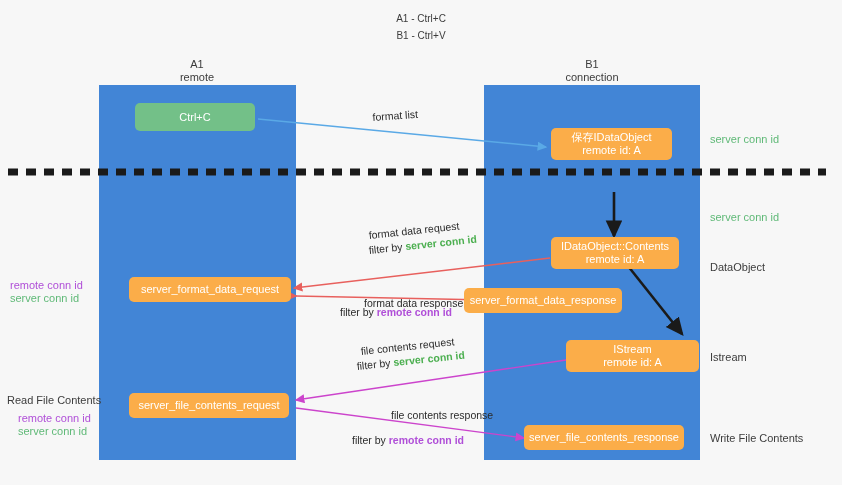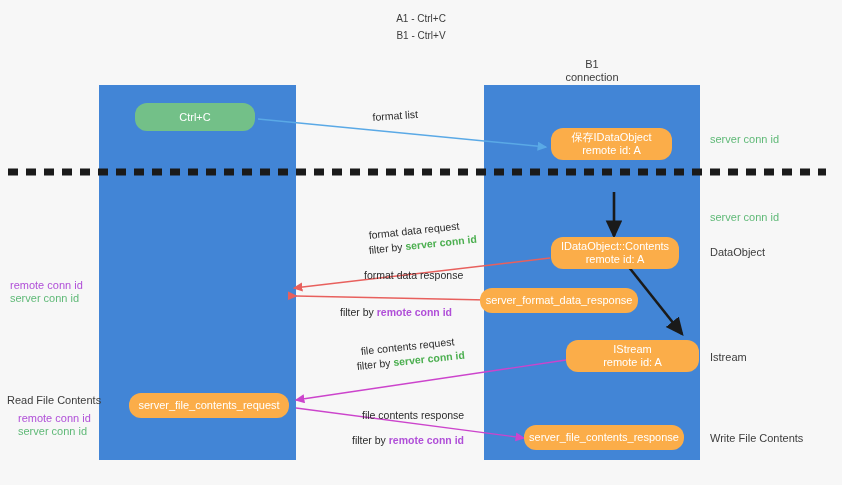--- a/index.html
+++ b/index.html
@@ -30,21 +30,21 @@
     position: absolute;
     box-sizing: border-box;
     display: flex;
     flex-direction: column;
     align-items: center;
     justify-content: center;
     font-size: 11px;
     color: #ffffff;
     line-height: 13px;
     text-align: center;
-    border-radius: 12px;
+    border-radius: 5px;
   }
   .box.green { background: #73c088; }
   .box.orange { background: #fbad49; }
 
   .side-label {
     position: absolute;
     font-size: 11px;
     color: #3c3c3c;
     line-height: 14px;
     white-space: nowrap;
@@ -83,20 +83,24 @@
 <body>
 
 <div id="stage">
 
   <div class="title" style="left:321px; top:10px; width:200px;">A1 - Ctrl+C
 B1 - Ctrl+V</div>
 
   <div class="lane" style="left:99px; top:85px; width:197px; height:375px;"></div>
   <div class="lane" style="left:484px; top:85px; width:216px; height:375px;"></div>
 
+  <div class="lane-header" style="left:147px; top:58px; width:100px;">
+    <div>A1</div>
+    <div>remote</div>
+  </div>
   <div class="lane-header" style="left:542px; top:58px; width:100px;">
     <div>B1</div>
     <div>connection</div>
   </div>
 
   <svg class="overlay">
     <defs>
       <marker id="ah-blue" markerWidth="7" markerHeight="7" refX="6" refY="3.2" orient="auto">
         <path d="M0,0 L7,3.2 L0,6.4 z" fill="#5aa9e6"></path>
       </marker>
@@ -136,22 +140,25 @@
     <span>保存IDataObject</span>
     <span>remote id: A</span>
   </div>
 
 
   <div class="box orange" style="left:551px; top:237px; width:128px; height:32px;">
     <span>IDataObject::Contents</span>
     <span>remote id: A</span>
   </div>
 
-
-  <div class="box orange" style="left:480px; top:288px; width:158px; height:25px;align-items:center;">
+  <div class="box orange" style="left:129px; top:277px; width:162px; height:25px;">
+    <span>server_format_data_request</span>
+  </div>
+
+  <div class="box orange" style="left:464px; top:288px; width:158px; height:25px;align-items:center;">
     <span>server_format_data_response</span>
   </div>
 
   <div class="box orange" style="left:566px; top:340px; width:133px; height:32px;">
     <span>IStream</span>
     <span>remote id: A</span>
   </div>
 
   <div class="box orange" style="left:524px; top:425px; width:160px; height:25px;">
     <span>server_file_contents_response</span>
@@ -165,44 +172,44 @@
     <span>format list</span>
   </div>
 
   <div class="edge-label" style="left:368px; top:228px; transform: rotate(-6deg);">
     <span>format data request</span>
   </div>
   <div class="edge-label" style="left:368px; top:243px; transform: rotate(-6deg);">
     <span>filter by </span><span class="g">server conn id</span>
   </div>
 
-  <div class="edge-label" style="left:364px; top:268px;">
+  <div class="edge-label" style="left:364px; top:296px;">
     <span>format data response</span>
   </div>
   <div class="edge-label" style="left:340px; top:305px;">
     <span>filter by </span><span class="p">remote conn id</span>
   </div>
 
   <div class="edge-label" style="left:360px; top:344px; transform: rotate(-6deg);">
     <span>file contents request</span>
   </div>
   <div class="edge-label" style="left:356px; top:359px; transform: rotate(-6deg);">
     <span>filter by </span><span class="g">server conn id</span>
   </div>
 
-  <div class="edge-label" style="left:362px; top:408px;">
+  <div class="edge-label" style="left:391px; top:408px;">
     <span>file contents response</span>
   </div>
   <div class="edge-label" style="left:352px; top:433px;">
     <span>filter by </span><span class="p">remote conn id</span>
   </div>
 
   <div class="side-label green-t" style="left:710px; top:132px;">server conn id</div>
   <div class="side-label green-t" style="left:710px; top:210px;">server conn id</div>
-  <div class="side-label" style="left:710px; top:245px;">DataObject</div>
+  <div class="side-label" style="left:710px; top:260px;">DataObject</div>
   <div class="side-label" style="left:710px; top:350px;">Istream</div>
   <div class="side-label" style="left:710px; top:431px;">Write File Contents</div>
 
   <div class="side-label purple-t" style="left:10px; top:278px;">remote conn id</div>
   <div class="side-label green-t" style="left:10px; top:291px;">server conn id</div>
 
   <div class="side-label" style="left:7px; top:393px;">Read File Contents</div>
   <div class="side-label purple-t" style="left:18px; top:411px;">remote conn id</div>
   <div class="side-label green-t" style="left:18px; top:424px;">server conn id</div>
 

